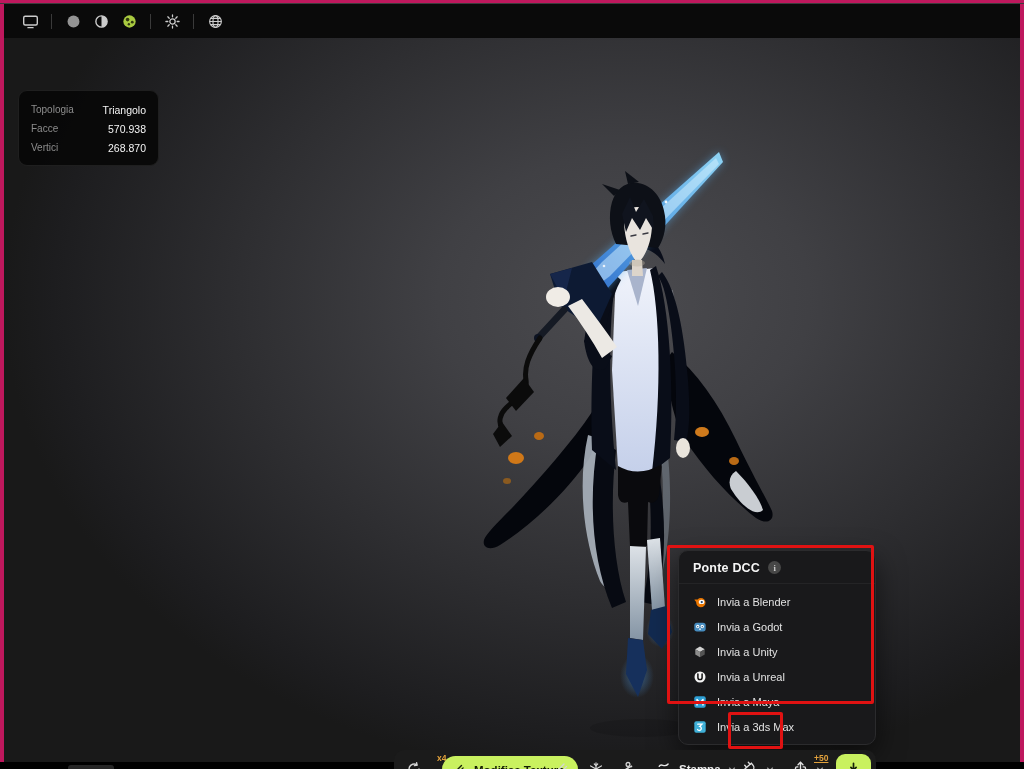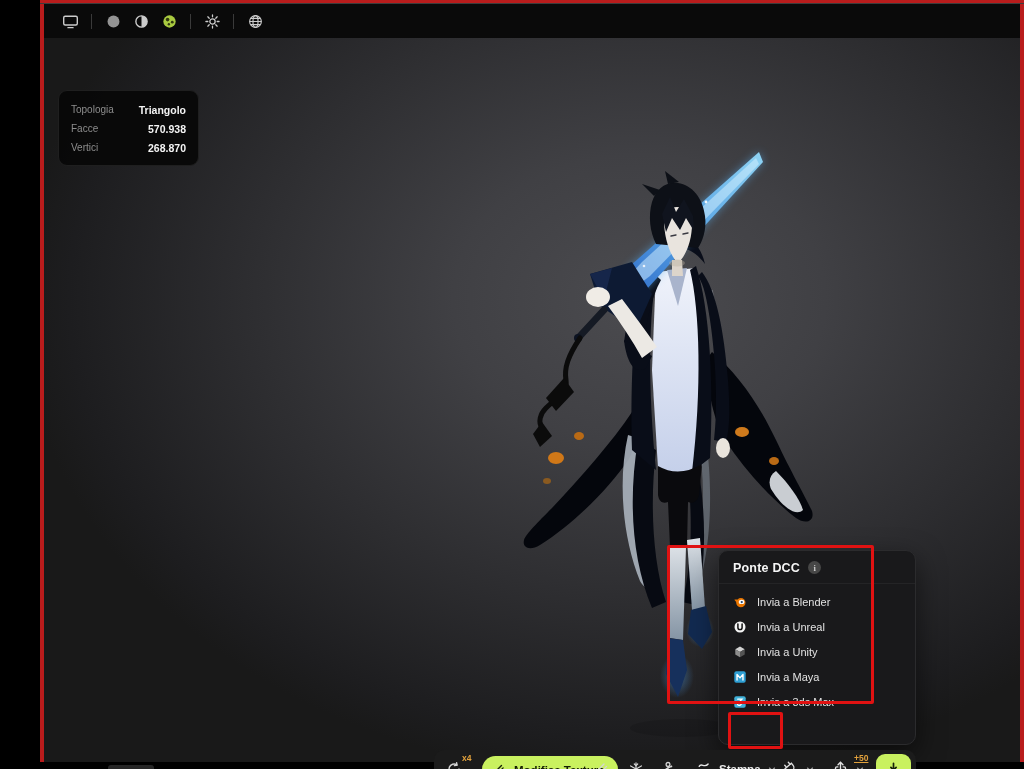--- a/index.html
+++ b/index.html
@@ -1,38 +1,38 @@
 <!DOCTYPE html>
 <html><head>
 <meta charset="utf-8">
 <style>
   * { margin:0; padding:0; box-sizing:border-box; }
   html,body { width:1024px; height:769px; background:#000; overflow:hidden;
               font-family:"Liberation Sans", sans-serif; }
-  .app { position:absolute; inset:0; background:#b91c1c;margin-left:40px; }
+  .app { position:absolute; inset:0; background:#be185d; }
   .top-frame-line { position:absolute; top:3px; left:0; width:1024px; height:1px; background:#3c3c3c; }
 
   
   .header { position:absolute; top:4px; left:4px; right:4px; height:34px; background:#0a0a0a;
             display:flex; align-items:center; padding-left:12px; }
   .hicon { width:28px; height:28px; display:flex; align-items:center; justify-content:center;
            border-radius:6px; cursor:pointer; }
   .hicon svg { display:block; }
   .hsep { width:1px; height:15px; background:#3a3a3a; margin:0 7px; }
 
   
   .viewport { position:absolute; top:38px; left:4px; right:4px; bottom:7px;
      background: radial-gradient(ellipse 620px 480px at 61% 36%, #4b4b4f 0%, #404044 30%, #2e2e31 62%, #1d1d1f 92%, #191919 100%); }
 
   
   .stats { position:absolute; left:14px; top:52px; width:141px; background:rgba(7,7,7,0.93);
            border:1px solid #1f1f1f; border-radius:9px; padding:9px 12px 8px 12px; }
   .stats .row { display:flex; justify-content:space-between; align-items:center; height:19px; }
   .stats .lab { color:#8d8d8d; font-size:10px; }
-  .stats .val { color:#f4f4f4; font-size:10.5px; font-weight:bold; }
+  .stats .val { color:#f4f4f4; font-size:10.5px; font-weight:normal; }
 
   
   .character { position:absolute; left:472px; top:102px; width:300px; height:625px; pointer-events:none; }
 
   
   .dcc { position:absolute; left:674px; top:512px; width:198px; height:195px; background:#19191b;
          border:1px solid #2b2b2d; border-radius:10px; box-shadow:0 10px 28px rgba(0,0,0,.55); }
   .dcc-head { display:flex; align-items:flex-start; gap:8px; padding:10px 14px 8px 14px;
               border-bottom:1px solid #242426; }
   .dcc-title { color:#f5f5f5; font-size:12.5px; font-weight:bold; letter-spacing:.2px; }
@@ -240,32 +240,43 @@
           <svg class="bicon" viewBox="0 0 16 16">
             <path d="M1.5 5.5 C3.8 4.8 6 5.4 7.6 7.2 L4.4 8.8 Z" fill="#ea7600"></path>
             <circle cx="9" cy="8.8" r="5.3" fill="#ea7600"></circle>
             <ellipse cx="9.8" cy="7.9" rx="3.2" ry="2.5" fill="#ffffff"></ellipse>
             <circle cx="10" cy="8.1" r="1.3" fill="#24476f"></circle>
           </svg>
           <span class="blabel">Invia a Blender</span>
         </div>
         <div class="dcc-item">
           <svg class="bicon" viewBox="0 0 16 16">
-            <circle cx="8" cy="8" r="6.3" fill="#f4f4f4"></circle>
-            <path d="M5.6 4.6 V8.6 a2.4 2.4 0 0 0 4.8 0 V4.6" stroke="#111" stroke-width="1.7" fill="none" stroke-linecap="round"></path>
-          </svg>
-          <span class="blabel">Invia a Unreal</span>
+            <rect x="1.5" y="3" width="13" height="10" rx="3" fill="#478cbf"></rect>
+            <circle cx="5.4" cy="7.4" r="1.9" fill="#ffffff"></circle>
+            <circle cx="10.6" cy="7.4" r="1.9" fill="#ffffff"></circle>
+            <circle cx="5.4" cy="7.6" r="0.8" fill="#2a5a80"></circle>
+            <circle cx="10.6" cy="7.6" r="0.8" fill="#2a5a80"></circle>
+            <rect x="7.2" y="9.6" width="1.6" height="1.8" fill="#ffffff"></rect>
+          </svg>
+          <span class="blabel">Invia a Godot</span>
         </div>
         <div class="dcc-item">
           <svg class="bicon" viewBox="0 0 16 16">
             <path d="M8 1.8 L13.4 4.9 L8 8 L2.6 4.9 Z" fill="#d2d2d2"></path>
             <path d="M2.6 4.9 L8 8 V14 L2.6 10.9 Z" fill="#8c8c8c"></path>
             <path d="M13.4 4.9 L8 8 V14 L13.4 10.9 Z" fill="#545454"></path>
           </svg>
           <span class="blabel">Invia a Unity</span>
+        </div>
+        <div class="dcc-item">
+          <svg class="bicon" viewBox="0 0 16 16">
+            <circle cx="8" cy="8" r="6.3" fill="#f4f4f4"></circle>
+            <path d="M5.6 4.6 V8.6 a2.4 2.4 0 0 0 4.8 0 V4.6" stroke="#111" stroke-width="1.7" fill="none" stroke-linecap="round"></path>
+          </svg>
+          <span class="blabel">Invia a Unreal</span>
         </div>
         <div class="dcc-item">
           <svg class="bicon" viewBox="0 0 16 16">
             <rect x="1.5" y="1.5" width="13" height="13" rx="2.2" fill="#2e9fd4"></rect>
             <path d="M4.6 11.4 V5 L8 9 L11.4 5 V11.4" stroke="#ffffff" stroke-width="1.6" fill="none" stroke-linecap="round" stroke-linejoin="round"></path>
           </svg>
           <span class="blabel">Invia a Maya</span>
         </div>
         <div class="dcc-item">
           <svg class="bicon" viewBox="0 0 16 16">
@@ -277,21 +288,21 @@
       </div>
     </div>
 
     <div class="abar">
       <div class="abs ibtn" style="left:6px; top:5px;">
         <svg width="16" height="16" viewBox="0 0 16 16" fill="none" stroke="#d4d4d4" stroke-width="1.4" stroke-linecap="round">
           <path d="M13 8 A5 5 0 1 1 10.8 3.9"></path>
             <path d="M10.6 1.6 L11 4.2 L8.4 4.6"></path>
         </svg>
       </div>
-      <span class="abs badge" style="left:28px; top:3px;">x4</span>
+      <span class="abs badge" style="left:43px; top:3px;">x4</span>
 
       <div class="abs pill" style="left:48px; top:6px;">
         <svg width="13" height="13" viewBox="0 0 16 16" fill="none" stroke="#17200a" stroke-width="1.7" stroke-linecap="round">
           <path d="M2.5 8.5 L8 3 M4.5 11.5 L10 6"></path>
             <path d="M11.5 8.5 v5 M9 11 h5"></path>
         </svg>
         <span>Modifica Texture</span>
       </div>
 
       <div class="abs ibtn" style="left:155px; top:5px;">

